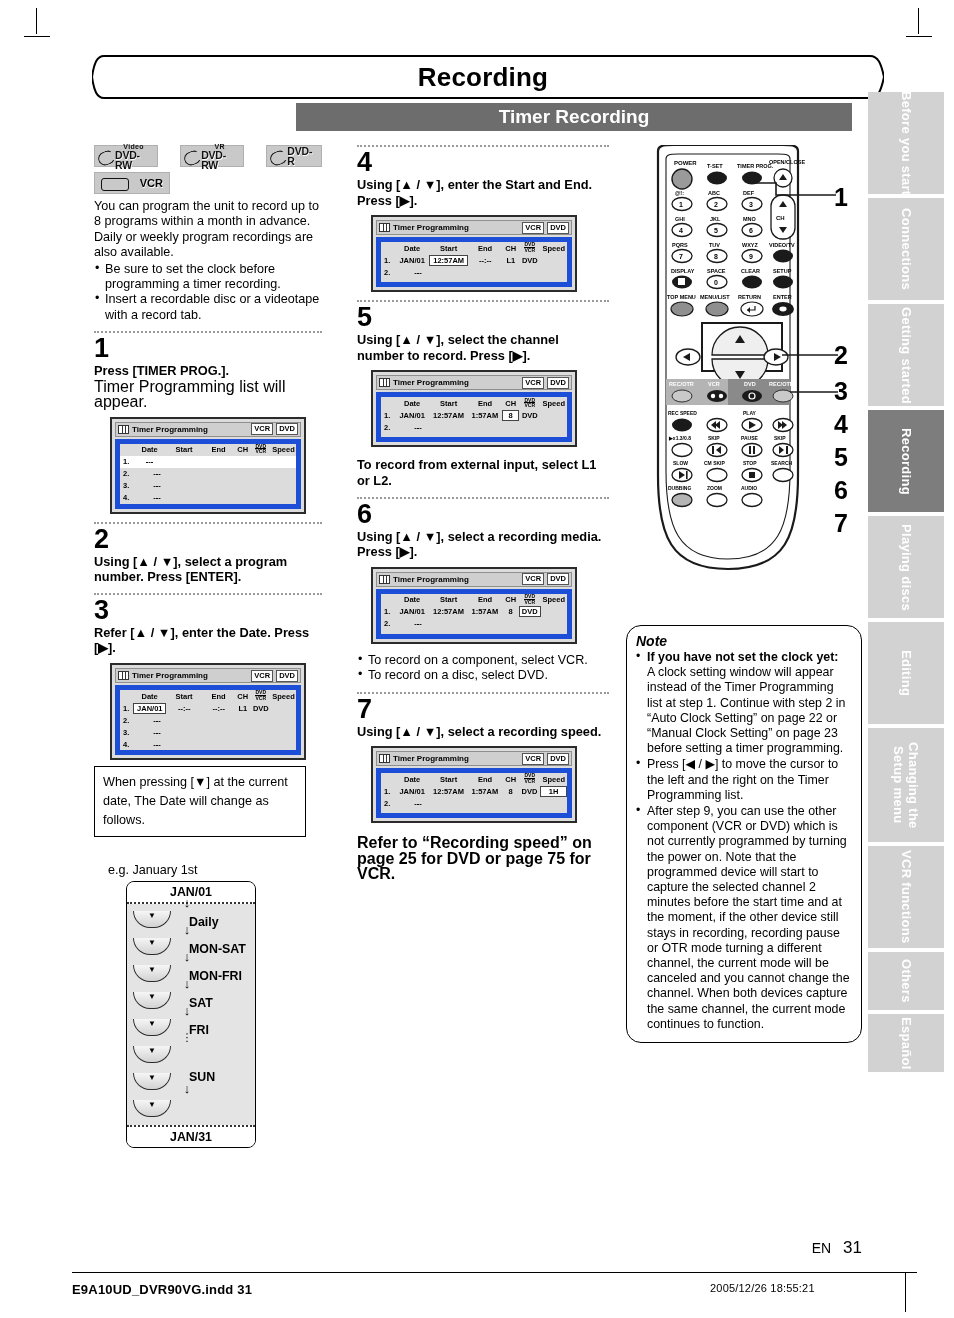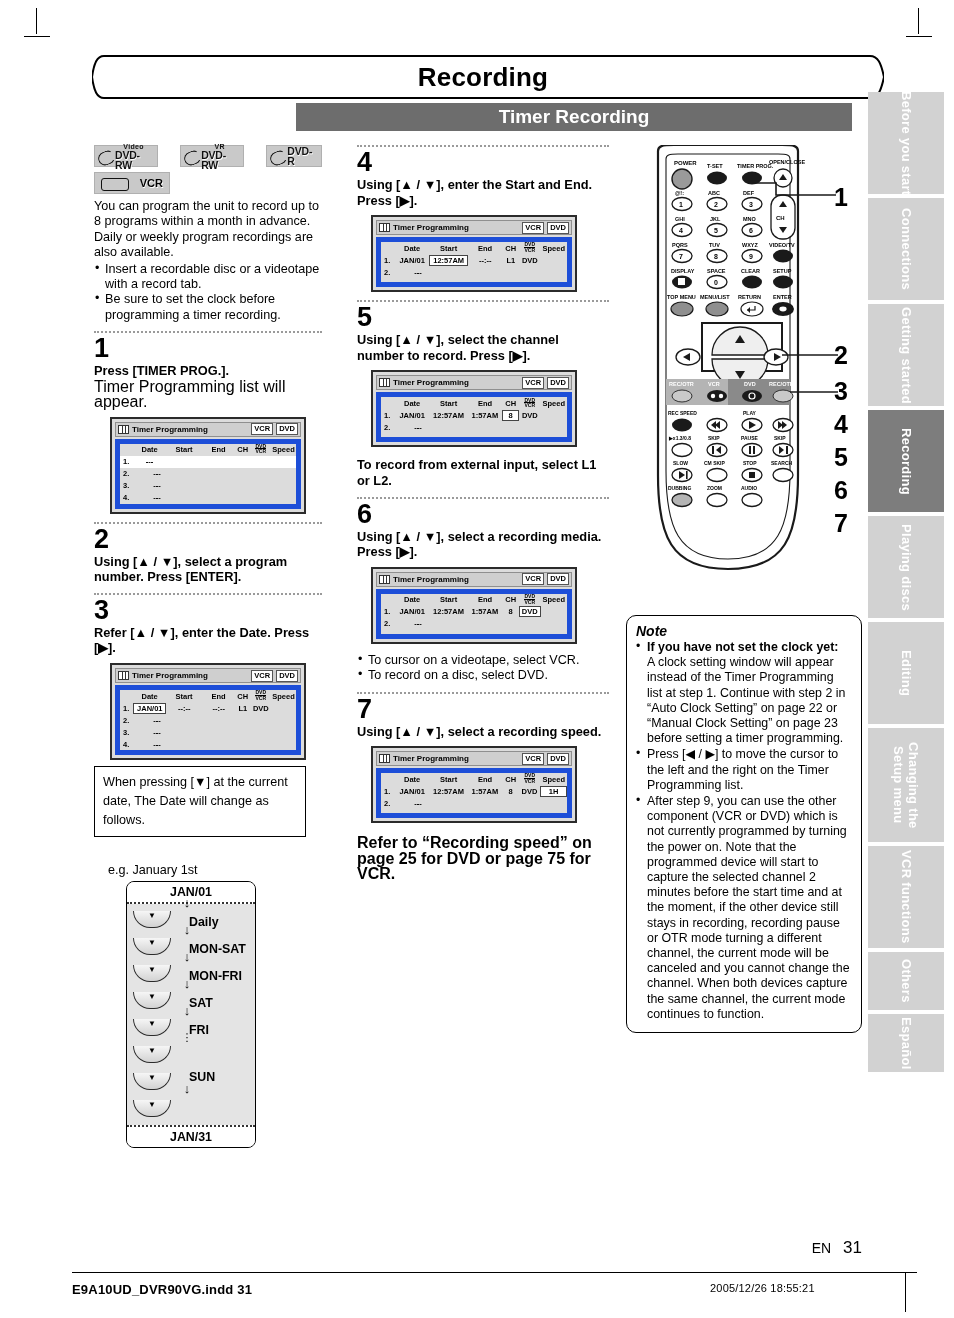--- a/index.html
+++ b/index.html
@@ -168,22 +168,22 @@
     position: absolute; left: 62px; top: 9px; font-size: 12.4px; font-weight: bold;
   }
   .cycle-lab.inline { top: 2px; }
 
   
   .remote-area { position: relative; height: 470px; }
   .num-callout { position: absolute; font-size: 25px; font-weight: bold; }
 
   
   .note {
-    border: 1.8px solid #000; border-radius: 10px; padding: 7px 9px 9px;
-    width: 236px;
+    border: 1.8px solid #000; border-radius: 15px; padding: 7px 9px 9px;
+    margin-top: 10px; width: 236px;
   }
   .note-title { font-size: 14px; font-weight: bold; font-style: italic; margin-bottom: 1px; }
   .note ul li { list-style: none; position: relative; padding-left: 11px;
                 font-size: 12.4px; line-height: 15.2px; margin-bottom: 1px; }
   .note ul li::before { content: "•"; position: absolute; left: 0; top: -1px; }
   .nb { font-weight: bold; }
   .note-sub { display: block; }
 
   
   .tabs { position: absolute; right: 10px; top: 92px; width: 76px; }
@@ -252,22 +252,22 @@
       </div>
     </div>
     <div class="logo-row">
       <div class="vcr-logo">
         <span>VCR</span>
       </div>
     </div>
 
     <p class="body-text">You can program the unit to record up to 8 programs within a month in advance. Daily or weekly program recordings are also available.</p>
     <ul class="bullets">
+      <li>Be sure to set the clock before programming a timer recording.</li>
       <li>Insert a recordable disc or a videotape with a record tab.</li>
-      <li>Be sure to set the clock before programming a timer recording.</li>
     </ul>
 
     <div class="dotted-rule"></div>
     <div class="step-num">1</div>
     <div class="step-text">Press [TIMER PROG.].</div>
     <div class="step-sub">Timer Programming list will appear.</div>
 
     <div class="osd">
       <div class="osd-title">
         <span class="osd-ico"></span>
@@ -569,21 +569,21 @@
           <span class="c-spd"></span>
         </div>
         <div class="osd-row">
           <span class="c-no">2.</span>
           <span class="c-date">---</span>
         </div>
         <div class="osd-row" style="height:4px;overflow:hidden;"></div>
       </div>
     </div>
     <ul class="bullets" style="margin-top:9px;">
-      <li>To cursor on a videotape, select VCR.</li>
+      <li>To record on a component, select VCR.</li>
       <li>To record on a disc, select DVD.</li>
     </ul>
 
     <div class="dotted-rule"></div>
     <div class="step-num">7</div>
     <div class="step-text">Using [▲ / ▼], select a recording speed.</div>
     <div class="osd mid">
       <div class="osd-title">
         <span class="osd-ico"></span>
         <span class="osd-title-label">Timer Programming</span>

